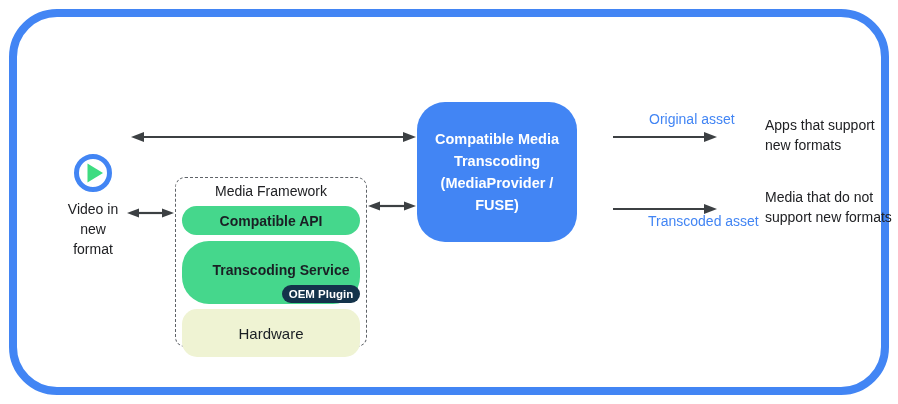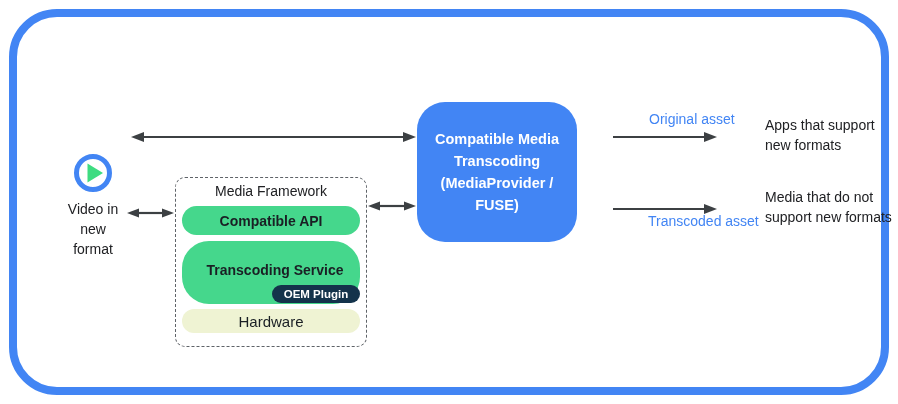--- a/index.html
+++ b/index.html
@@ -23,27 +23,27 @@
     position:absolute;left:175px;top:177px;width:192px;height:170px;box-sizing:border-box;
     border:1.5px dashed #5F6368;border-radius:10px;background:#fff;
   }
   .mf-title{position:absolute;left:0;top:5px;width:100%;text-align:center;font-size:14px;}
   .pill{
     position:absolute;display:flex;align-items:center;justify-content:center;
     font-size:14px;font-weight:bold;color:#1A1F24;
   }
   .pill.api{left:6px;top:28px;width:178px;height:29px;border-radius:15px;background:var(--pill-green,#45D78C);}
   .pill.service{left:6px;top:63px;width:178px;height:63px;border-radius:27px;background:var(--pill-green,#45D78C);padding-bottom:0;}
-  .service-label{position:absolute;left:4px;top:0;width:100%;height:100%;display:flex;align-items:center;justify-content:center;padding-bottom:6px;box-sizing:border-box;}
+  .service-label{position:absolute;left:10px;top:0;width:100%;height:100%;display:flex;align-items:center;justify-content:center;padding-bottom:6px;box-sizing:border-box;}
   .oem{
-    position:absolute;right:0;bottom:1px;width:88px;height:18px;border-radius:9px;
+    position:absolute;right:0;bottom:1px;width:78px;height:18px;border-radius:9px;
     background:var(--oem-navy,#14334B);color:#fff;font-size:11.5px;font-weight:bold;
     display:flex;align-items:center;justify-content:center;
   }
-  .pill.hardware{left:6px;top:131px;width:178px;height:24px;border-radius:15px;background:var(--hardware-cream,#EFF3D3);font-weight:normal;font-size:15px;text-align:center;}
+  .pill.hardware{left:6px;top:131px;width:178px;height:48px;border-radius:15px;background:var(--hardware-cream,#EFF3D3);font-weight:normal;font-size:15px;text-align:center;}
   .blue-box{
     position:absolute;left:417px;top:102px;width:160px;height:140px;border-radius:28px;
     background:var(--box-blue,#4285F4);color:#fff;font-weight:bold;font-size:14.5px;
     line-height:22px;text-align:center;display:flex;align-items:center;justify-content:center;
     white-space:pre-line;
   }
   .asset-label{position:absolute;color:var(--label-blue,#4285F4);font-size:14px;margin-left:28px;}
   .asset-label.original{left:621px;top:111px;}
   .asset-label.transcoded{left:620px;top:213px;}
   .apps-label{position:absolute;font-size:14px;line-height:20px;white-space:pre-line;margin-left:28px;}

